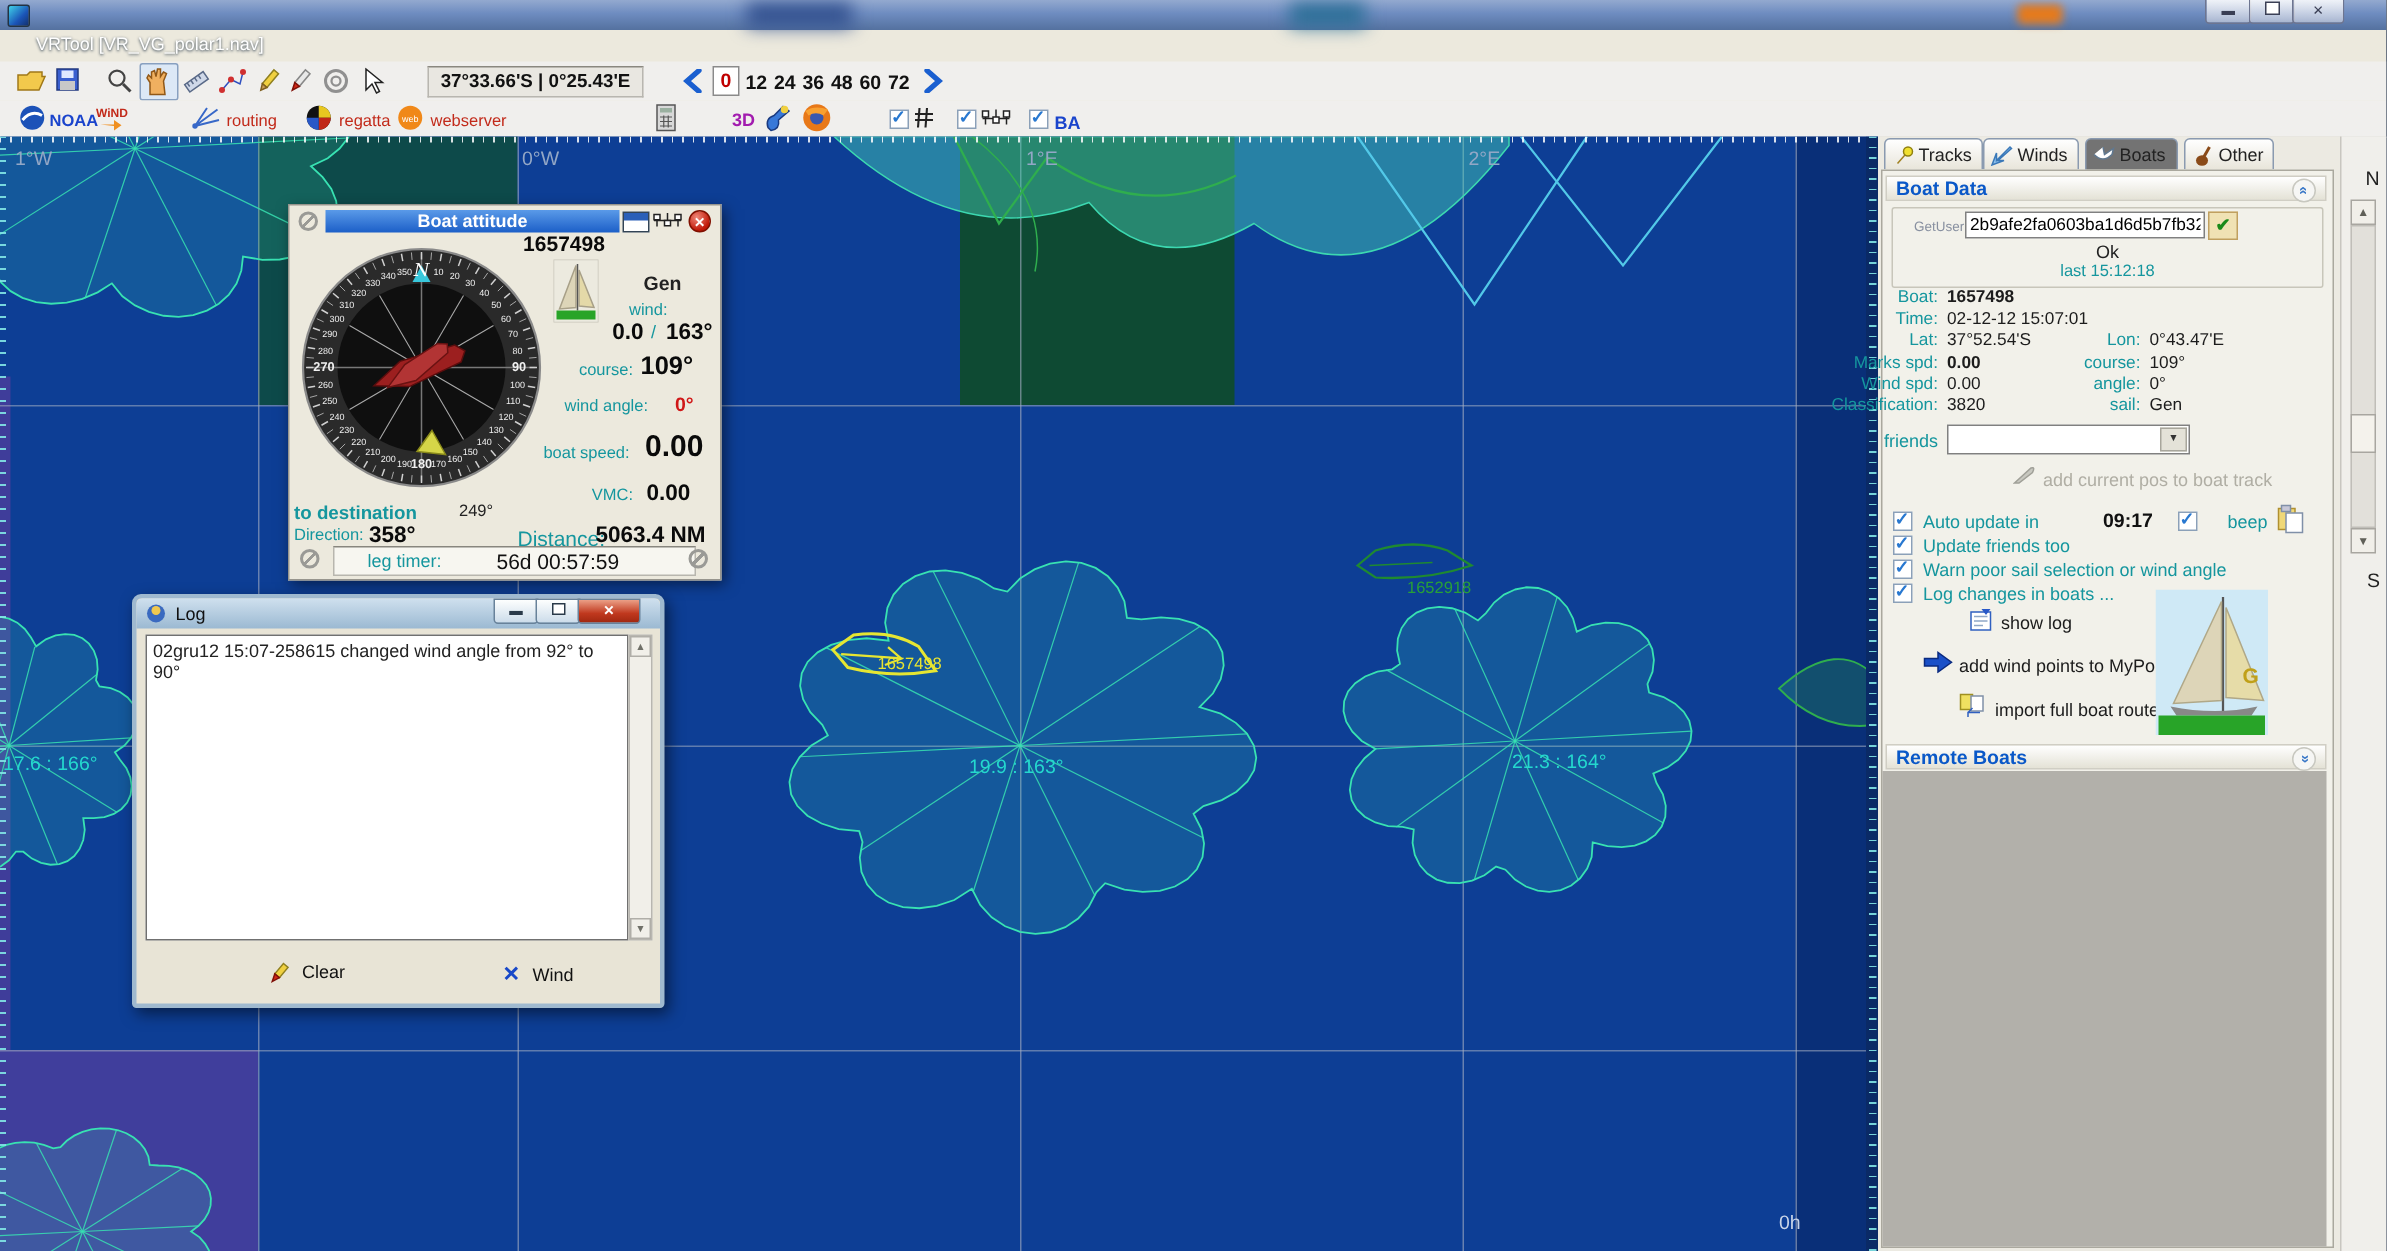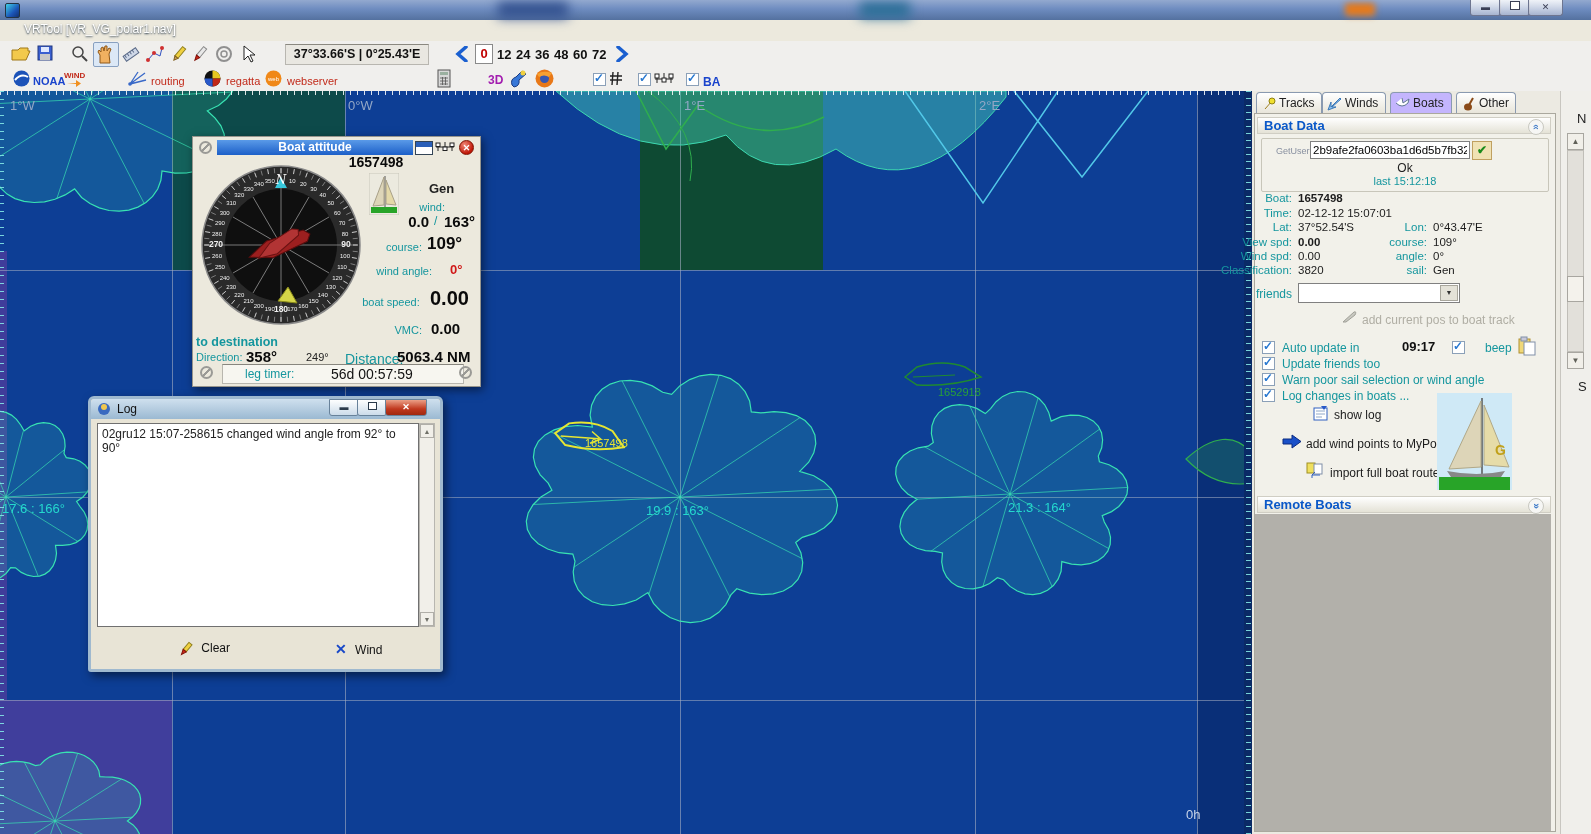--- a/index.html
+++ b/index.html
@@ -508,21 +508,21 @@
     <div class="abs bval" style="left:234px;top:97px;font-size:17px;">109°</div>
     <div class="abs tealtxt" style="left:177px;top:128px;width:62px;text-align:right;font-size:11px;">wind angle:</div>
     <div class="abs" style="left:257px;top:125px;font-size:13px;font-weight:bold;color:#d01818;">0°</div>
     <div class="abs tealtxt" style="left:167px;top:159px;width:62px;text-align:center;font-size:11px;">boat speed:</div>
     <div class="abs bval" style="left:237px;top:150px;font-size:20px;">0.00</div>
     <div class="abs tealtxt" style="left:177px;top:187px;width:52px;text-align:right;font-size:11px;">VMC:</div>
     <div class="abs bval" style="left:238px;top:183px;font-size:15px;">0.00</div>
     <div class="abs tealtxt" style="left:3px;top:198px;font-weight:bold;font-size:12.5px;">to destination</div>
     <div class="abs tealtxt" style="left:3px;top:214px;font-size:11px;">Direction:</div>
     <div class="abs bval" style="left:53px;top:211px;font-size:15px;">358°</div>
-    <div class="abs" style="left:113px;top:214px;font-size:11px;color:#222;text-align:center;">249°</div>
+    <div class="abs" style="left:113px;top:198px;font-size:11px;color:#222;text-align:center;">249°</div>
     <div class="abs tealtxt" style="left:152px;top:214px;font-size:14px;">Distance:</div>
     <div class="abs bval" style="left:204px;top:211px;font-size:15px;">5063.4 NM</div>
     <span class="slash-ico" style="left:7px;top:229px;"></span>
     <div id="leg-timer-box">
       <span class="abs tealtxt" style="left:22px;top:2px;font-size:12px;">leg timer:</span>
       <span class="abs" style="left:108px;top:1px;font-size:14px;color:#111;">56d 00:57:59</span>
     </div>
     <span class="slash-ico" style="left:266px;top:229px;"></span>
   </div>
 
@@ -566,21 +566,21 @@
           <circle cx="10" cy="4" r="3" fill="#f0e030" stroke="#908010"></circle>
         </svg>
       <span>Tracks</span>
     </div>
     <div class="tab" style="left:70px;width:64px;">
       <svg class="abs" style="left:4px;top:4px;" width="15" height="14">
           <path d="M13,1 L4,10 L4,5 L1,13 L9,10 L5,10 L14,2 Z" fill="#8ec2ee" stroke="#3a78b8"></path>
         </svg>
       <span>Winds</span>
     </div>
-    <div class="tab" style="left:138px;width:62px;background:#c4b5fd;height:22px;">
+    <div class="tab" style="left:138px;width:62px;background:#737373;height:22px;">
       <svg class="abs" style="left:4px;top:5px;" width="15" height="12">
           <path d="M1,5 Q7,11 13,5 L14,1 L8,5 L7,0" fill="#fff" stroke="#607890"></path>
         </svg>
       <span>Boats</span>
     </div>
     <div class="tab" style="left:204px;width:60px;">
       <svg class="abs" style="left:5px;top:4px;" width="13" height="14">
           <ellipse cx="6" cy="10" rx="4" ry="3.5" fill="#8a4a18"></ellipse>
           <line x1="7" y1="8" x2="11" y2="1" stroke="#8a4a18" stroke-width="2"></line>
         </svg>
@@ -610,21 +610,21 @@
         <span class="pl1">Time:</span>
         <span class="pv1">02-12-12 15:07:01</span>
       </div>
     <div class="prow" style="top:130px;">
         <span class="pl1">Lat:</span>
         <span class="pv1">37°52.54'S</span>
         <span class="pl2">Lon:</span>
         <span class="pv2">0°43.47'E</span>
       </div>
     <div class="prow" style="top:145px;">
-        <span class="pl1">View spd:</span>
+        <span class="pl1">Marks spd:</span>
         <span class="pv1" style="font-weight:bold;">0.00</span>
         <span class="pl2">course:</span>
         <span class="pv2">109°</span>
       </div>
     <div class="prow" style="top:159px;">
         <span class="pl1">Wind spd:</span>
         <span class="pv1">0.00</span>
         <span class="pl2">angle:</span>
         <span class="pv2">0°</span>
       </div>

